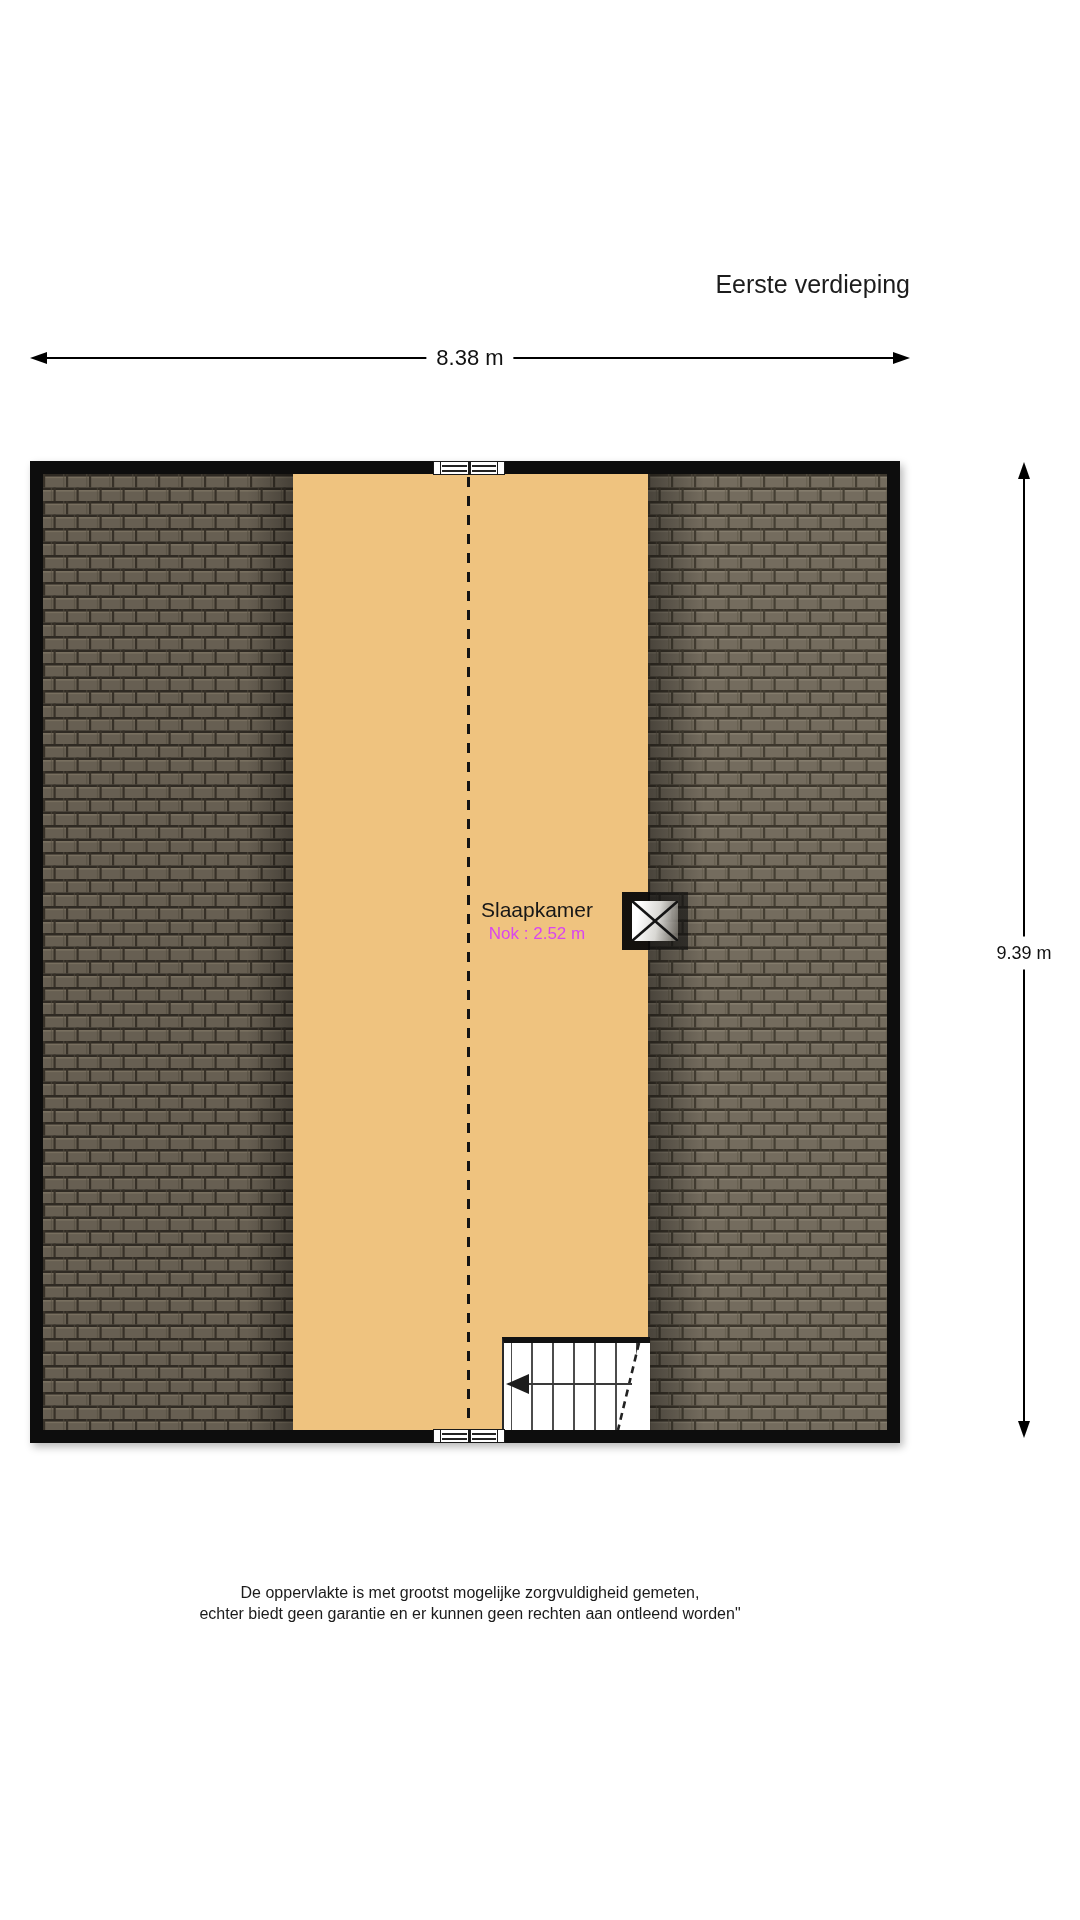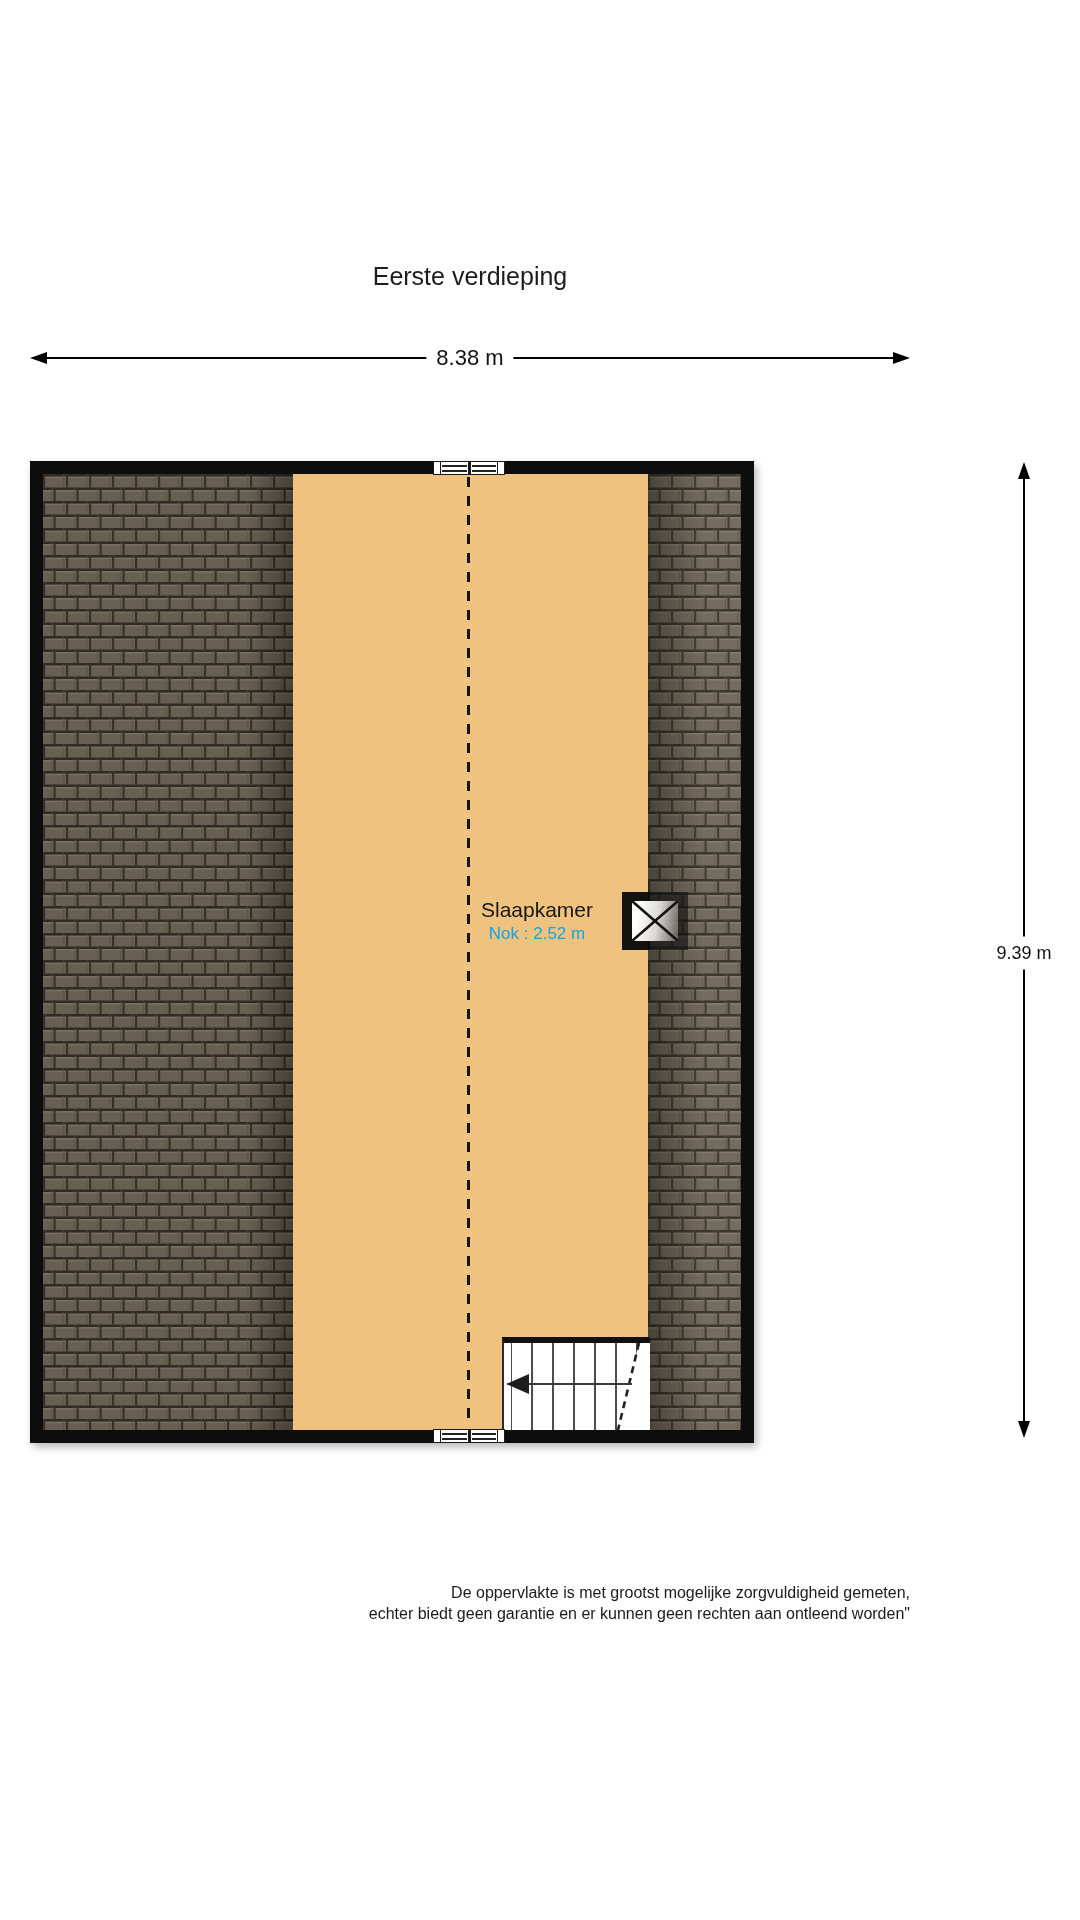--- a/index.html
+++ b/index.html
@@ -5,22 +5,22 @@
   :root{
     --floor:#efc37f;
     --wall:#0d0d0d;
     --background:#ffffff;
   }
   *{margin:0;padding:0;box-sizing:border-box;}
   html,body{width:1080px;height:1920px;background:var(--background);
     font-family:"Liberation Sans", sans-serif;color:#111;}
   body{position:relative;overflow:hidden;}
 
-  .page-title{position:absolute;left:30px;top:262px;width:880px;
-    text-align:center;font-size:25px;color:#1c1c1c;}
+  .page-title{position:absolute;left:30px;top:270px;width:880px;
+    text-align:right;font-size:25px;color:#1c1c1c;}
 
   
   .dim-h{position:absolute;left:30px;top:346px;width:880px;height:24px;text-decoration:underline;}
   .dim-h .line{position:absolute;left:13px;right:13px;top:11px;height:2px;background:#000;}
   .dim-h .arrow-left{position:absolute;left:0;top:6px;width:0;height:0;
     border-top:6px solid transparent;border-bottom:6px solid transparent;border-right:17px solid #000;}
   .dim-h .arrow-right{position:absolute;right:0;top:6px;width:0;height:0;
     border-top:6px solid transparent;border-bottom:6px solid transparent;border-left:17px solid #000;}
   .dim-h .dim-label{position:absolute;left:50%;top:50%;transform:translate(-50%,-50%);
     background:var(--background);padding:0 10px;font-size:22px;white-space:nowrap;}
@@ -28,42 +28,42 @@
   .dim-v{position:absolute;left:1014px;top:462px;width:20px;height:976px;}
   .dim-v .line{position:absolute;top:13px;bottom:13px;left:9px;width:2px;background:#000;}
   .dim-v .arrow-up{position:absolute;top:0;left:4px;width:0;height:0;
     border-left:6px solid transparent;border-right:6px solid transparent;border-bottom:17px solid #000;}
   .dim-v .arrow-down{position:absolute;bottom:0;left:4px;width:0;height:0;
     border-left:6px solid transparent;border-right:6px solid transparent;border-top:17px solid #000;}
   .dim-v .dim-label{position:absolute;left:50%;top:491px;transform:translate(-50%,-50%);
     background:var(--background);padding:6px 3px;font-size:18px;white-space:nowrap;}
 
   
-  .plan{position:absolute;left:30px;top:461px;width:724px;height:982px;
+  .plan{position:absolute;left:30px;top:461px;width:870px;height:982px;
     background:var(--wall);box-shadow:3px 4px 8px rgba(0,0,0,0.28);}
   .plan-interior{position:absolute;left:13px;top:13px;right:13px;bottom:13px;overflow:hidden;}
 
   .roof{position:absolute;top:0;bottom:0;}
   .roof-left{left:0;width:250px;}
   .roof-right{left:605px;width:249px;}
   .roof svg{display:block;width:100%;height:100%;}
   .roof-left .shade{position:absolute;right:0;top:0;bottom:0;width:46px;
     background:linear-gradient(270deg,rgba(0,0,0,0.32),rgba(0,0,0,0));}
   .roof-right .shade{position:absolute;left:0;top:0;bottom:0;width:56px;
     background:linear-gradient(90deg,rgba(0,0,0,0.38),rgba(0,0,0,0));}
 
   .room{position:absolute;left:250px;width:355px;top:0;bottom:0;background:var(--floor);}
 
   .ridge-line{position:absolute;left:424px;top:3px;width:3px;height:948px;
     background:repeating-linear-gradient(180deg,#141414 0 10px,rgba(0,0,0,0) 10px 19px);}
 
   .room-label{position:absolute;left:494px;top:424px;transform:translateX(-50%);
     text-align:center;white-space:nowrap;}
   .room-label .room-name{font-size:21px;color:#171717;}
-  .room-label .room-detail{font-size:17px;margin-top:2px;color:#0ea5e9;}
+  .room-label .room-detail{font-size:17px;margin-top:2px;color:#d946ef;}
 
   
   .roof-window{position:absolute;left:579px;top:418px;width:66px;height:58px;
     background:linear-gradient(90deg,rgba(8,8,8,0.95) 0 42%,rgba(15,15,15,0.62) 42% 100%);}
   .roof-window .pane{position:absolute;left:10px;top:9px;width:46px;height:40px;
     background:linear-gradient(100deg,#ffffff 15%,#d9d8d4 55%,rgba(150,145,135,0.55) 100%);}
   .roof-window .pane svg{display:block;width:100%;height:100%;}
 
   
   .win{position:absolute;width:72px;height:14px;background:#fff;
@@ -80,21 +80,21 @@
   .stairs{position:absolute;left:459px;top:863px;width:148px;height:93px;
     background:repeating-linear-gradient(90deg,rgba(0,0,0,0) 0 19.5px,#4c4c4c 19.5px 21px);
     background-position:8px 0;background-color:#fff;
     border-top:6px solid #111;border-left:2px solid #2a2a2a;}
   .stairs .cut{position:absolute;left:0;top:0;width:146px;height:87px;display:block;}
   .stairs .run-line{position:absolute;left:22px;top:40px;width:106px;height:2px;background:#3a3a3a;}
   .stairs .run-arrow{position:absolute;left:2px;top:31px;width:0;height:0;
     border-top:10px solid transparent;border-bottom:10px solid transparent;border-right:23px solid #1d1d1d;}
 
   
-  .footer{position:absolute;left:30px;top:1583px;width:880px;text-align:right;
+  .footer{position:absolute;left:30px;top:1583px;width:880px;text-align:center;
     font-size:16px;line-height:20.5px;color:#1b1b1b;}
 </style>
 </head>
 <body>
 
 <div class="page-title">Eerste verdieping</div>
 
 <div class="dim-h">
   <span class="arrow-left"></span>
   <div class="line"></div>

